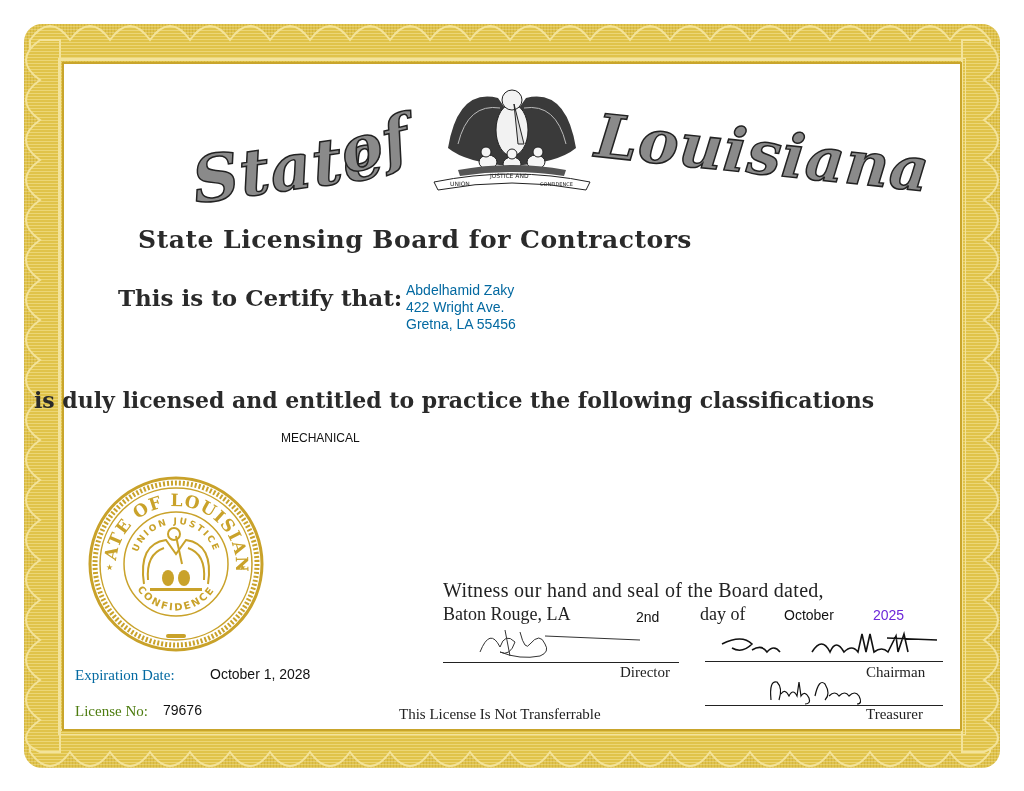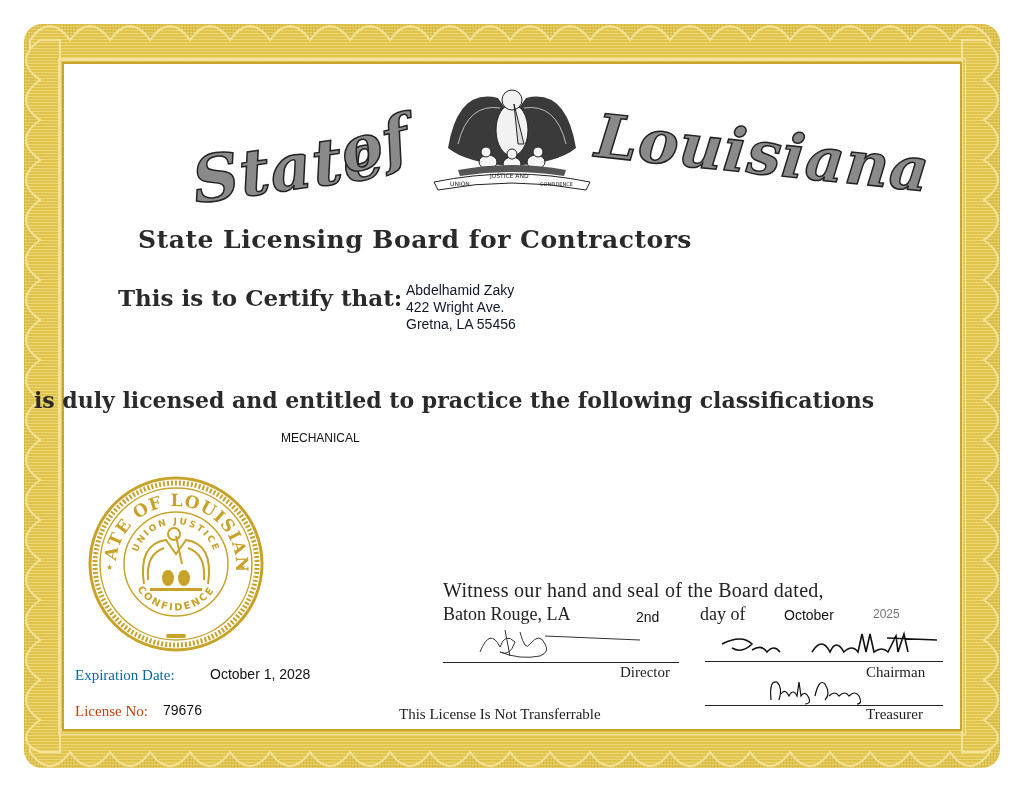--- a/index.html
+++ b/index.html
@@ -41,46 +41,46 @@
     .board-name {
       position: absolute; left: 0; width: 830px; top: 225px; text-align: center;
       font-family: "DejaVu Serif", serif; font-weight: bold; font-size: 25px; color: #2a2a2a;
       letter-spacing: 0.5px;
     }
 
     .certify-label {
       position: absolute; left: 118px; top: 284px;
       font-family: "DejaVu Serif", serif; font-weight: bold; font-size: 23px; color: #2a2a2a;
     }
-    .recipient { position: absolute; left: 406px; top: 282px; font-family: "Liberation Sans", sans-serif; font-size: 14px; line-height: 17px; color: #0f172a; }
+    .recipient { position: absolute; left: 406px; top: 282px; font-family: "Liberation Sans", sans-serif; font-size: 14px; line-height: 17px; color: #0369a1; }
 
     .licensed-line {
       position: absolute; left: 0; width: 908px; top: 387px; text-align: center;
       font-family: "DejaVu Serif", serif; font-weight: bold; font-size: 22px; color: #2a2a2a;
     }
     .classification { position: absolute; left: 281px; top: 431px; font-family: "Liberation Sans", sans-serif; font-size: 12px; color: #111; }
 
     
     .gold-seal { position: absolute; left: 86px; top: 474px; width: 180px; height: 180px; }
 
     
     .witness { position: absolute; left: 443px; top: 579px; font-family: "Liberation Serif", serif; font-size: 20px; color: #222; letter-spacing: 0.3px; }
     .place { position: absolute; left: 443px; top: 604px; font-family: "Liberation Serif", serif; font-size: 18px; color: #222; }
     .day { position: absolute; left: 636px; top: 609px; font-family: "Liberation Sans", sans-serif; font-size: 14px; color: #111; }
     .dayof { position: absolute; left: 700px; top: 604px; font-family: "Liberation Serif", serif; font-size: 18px; color: #222; }
     .month { position: absolute; left: 784px; top: 607px; font-family: "Liberation Sans", sans-serif; font-size: 14px; color: #111; }
-    .year { position: absolute; left: 873px; top: 607px; font-family: "Liberation Sans", sans-serif; font-size: 12px; color: #737373; }
+    .year { position: absolute; left: 873px; top: 607px; font-family: "Liberation Sans", sans-serif; font-size: 14px; color: #6d28d9; }
 
     .sig-line { position: absolute; height: 1px; background: #222; }
     .sig-label { position: absolute; font-family: "Liberation Serif", serif; font-size: 15px; color: #222; }
     .signature { position: absolute; }
 
     .expiration-label { position: absolute; left: 75px; top: 667px; font-family: "Liberation Serif", serif; font-size: 15px; color: #0369a1; }
     .expiration-value { position: absolute; left: 210px; top: 666px; font-family: "Liberation Sans", sans-serif; font-size: 14px; color: #111; }
-    .license-label { position: absolute; left: 75px; top: 703px; font-family: "Liberation Serif", serif; font-size: 15px; color: #c2410c; }
+    .license-label { position: absolute; left: 75px; top: 703px; font-family: "Liberation Serif", serif; font-size: 15px; color: #4d7c0f; }
     .license-value { position: absolute; left: 163px; top: 702px; font-family: "Liberation Sans", sans-serif; font-size: 14px; color: #111; }
     .nontransfer { position: absolute; left: 399px; top: 706px; font-family: "Liberation Serif", serif; font-size: 15px; color: #222; }
   </style>
 </head>
 <body>
 
 <div class="border-outer"></div>
 <svg class="scallops" viewBox="0 0 1024 791">
   <defs>
     <pattern id="hatch" width="3" height="3" patternUnits="userSpaceOnUse">

